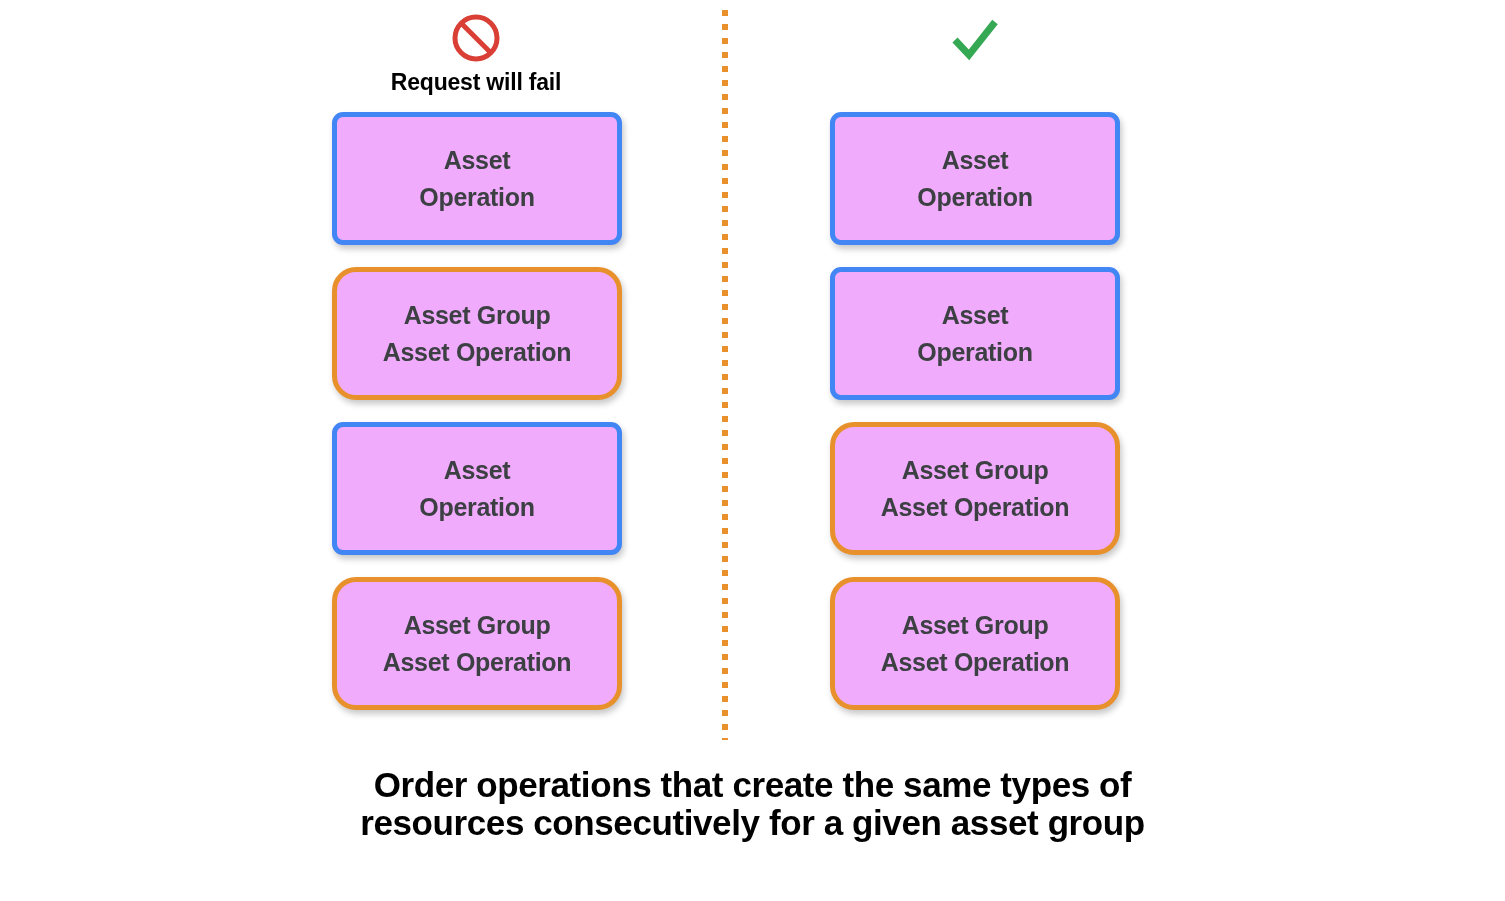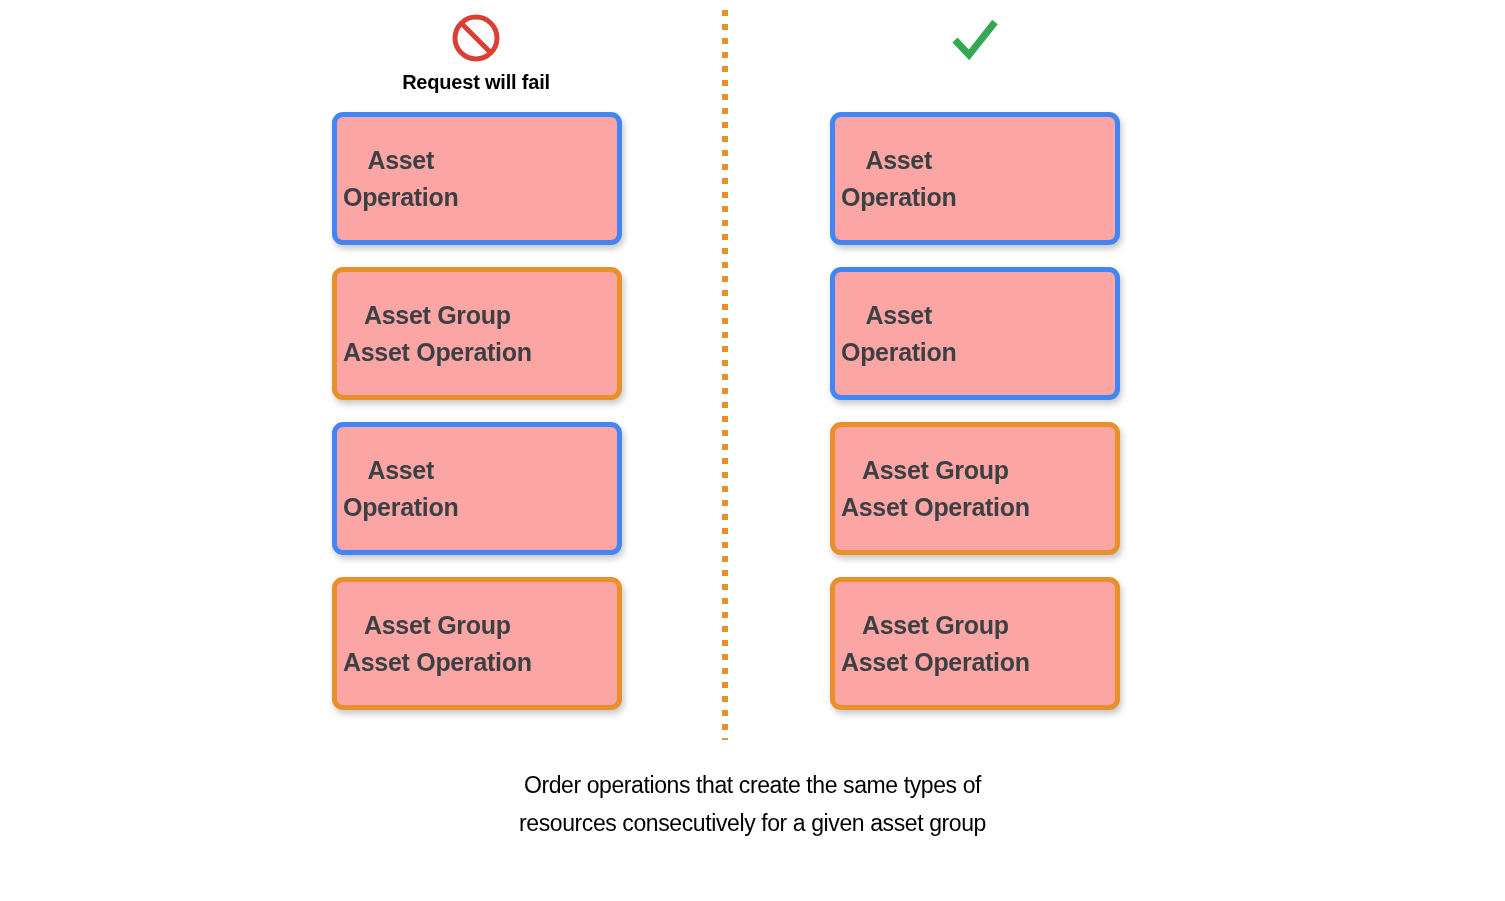--- a/index.html
+++ b/index.html
@@ -53,73 +53,73 @@
   }
 
   .status-icon {
     display: block;
     margin: 0 auto 4px auto;
     width: 62px;
     height: 52px;
   }
 
   .col-title {
-    font-size: 20px;
+    font-size: 23px;
     font-weight: bold;
     color: #000000;
     letter-spacing: -0.2px;
     line-height: 28px;
   }
 
   
   .box-stack {
     position: absolute;
     top: 112px;
     left: 36px;
     width: 290px;
   }
 
   .box {
     box-sizing: border-box;
     width: 290px;
     height: 133px;
     margin-bottom: 22px;
-    background: #fca5a5;
+    background: #f0abfc;
     border-radius: 11px;
     border: 5px solid #a21caf;
     display: flex;
     align-items: center;
-    justify-content: flex-start;
+    justify-content: center;
     text-align: center;
     box-shadow: 2px 4px 6px rgba(0, 0, 0, 0.22);
   }
   .box:last-child { margin-bottom: 0; }
 
   .box.blue   { border-color: #4285F4; }
-  .box.orange { border-color: #E8912C; }
+  .box.orange { border-color: #E8912C; border-radius: 24px; }
 
   .box-label {
     font-size: 25px;
     font-weight: bold;
     color: #3C4043;
     line-height: 37px;
     letter-spacing: -0.3px;
     white-space: pre-line;
     padding: 0 6px;
   }
 
   
   .caption {
     position: absolute;
     top: 766px;
     left: 0;
     width: 1505px;
     text-align: center;
-    font-size: 23px;
-    font-weight: normal;
+    font-size: 35px;
+    font-weight: bold;
     color: #000000;
     line-height: 38px;
     letter-spacing: -0.4px;
     white-space: pre-line;
   }
 </style>
 </head>
 <body>
 
 <div class="canvas">

